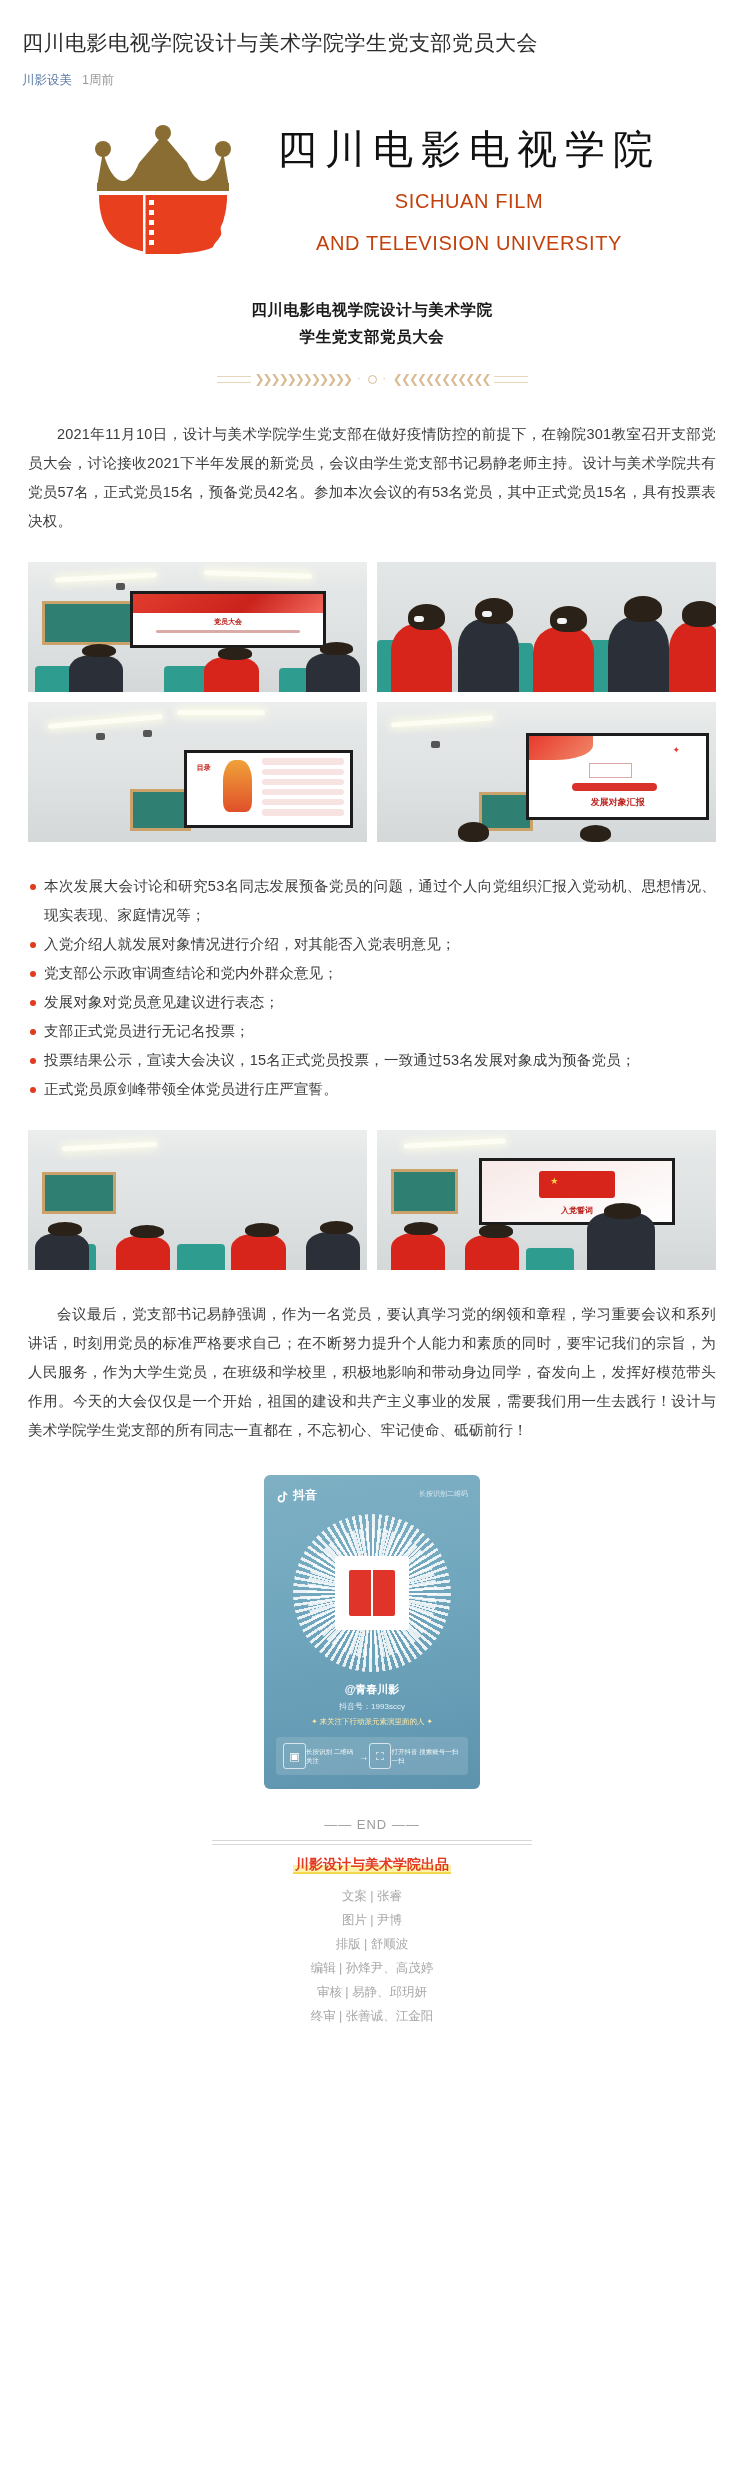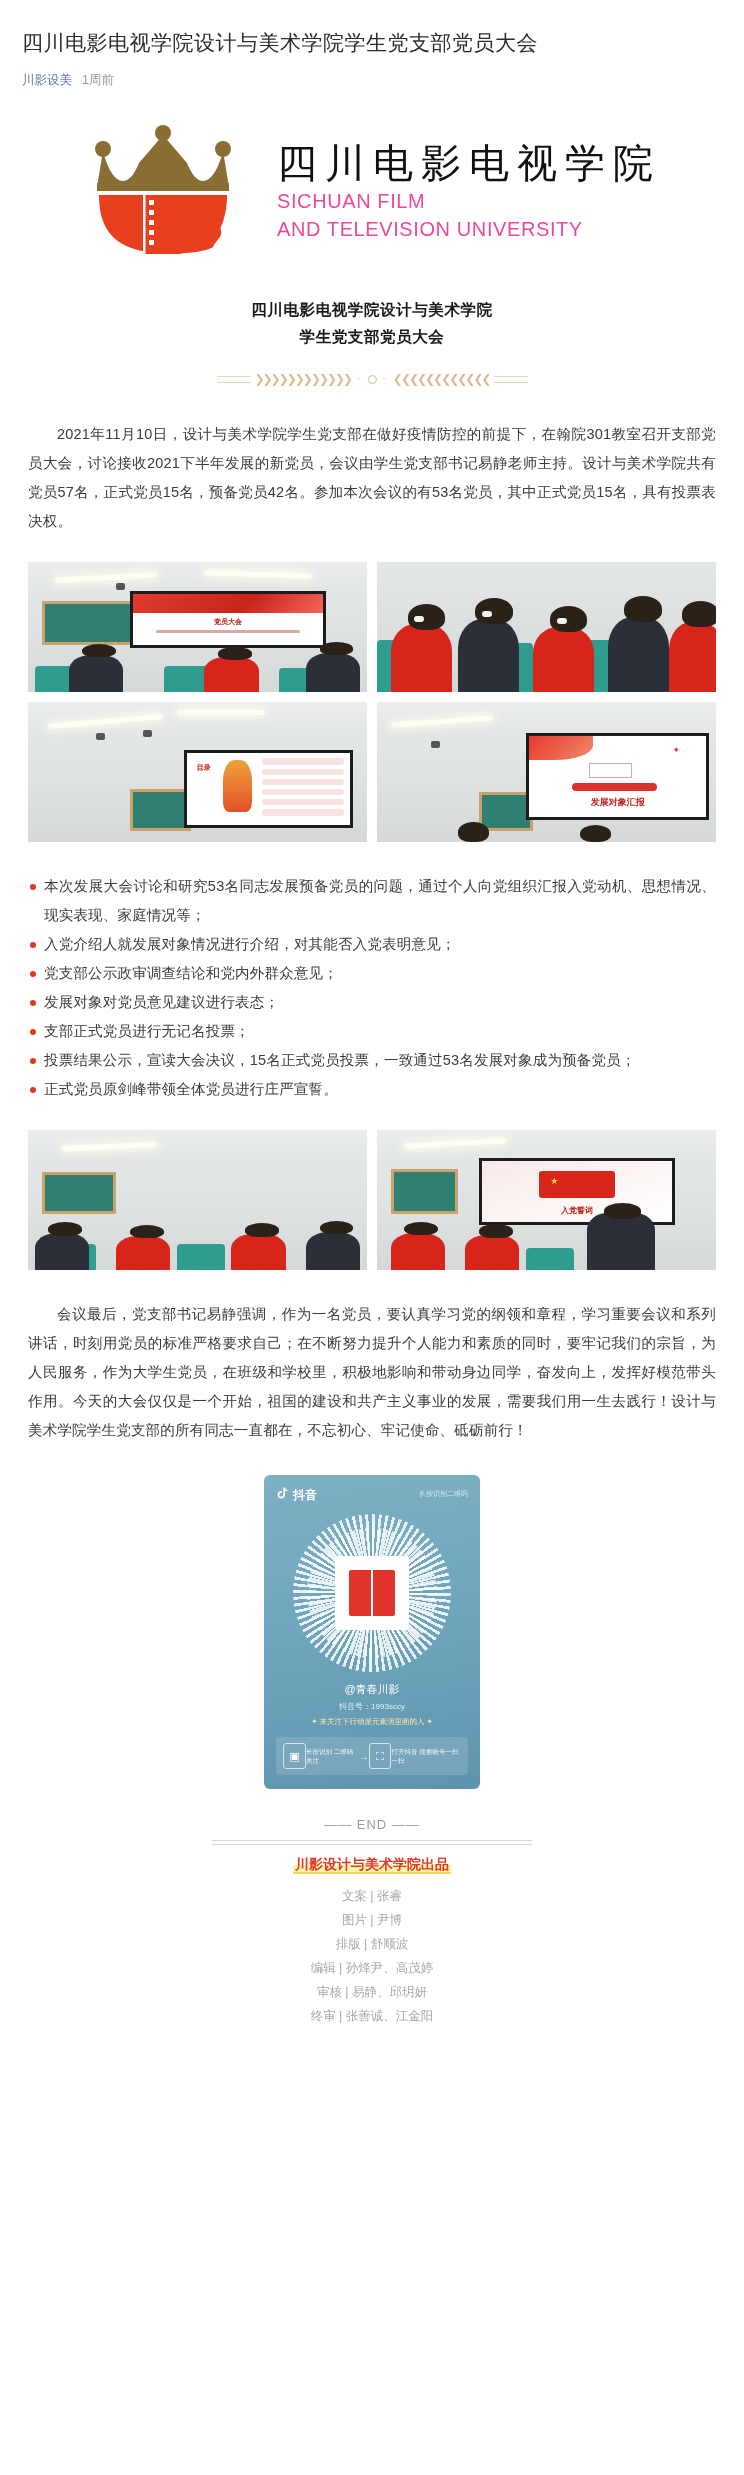--- a/index.html
+++ b/index.html
@@ -42,25 +42,26 @@
   .logo-text { flex: 0 0 auto; padding-top: 4px; }
   .logo-cn {
     font-size: 40px;
     letter-spacing: 8px;
     color: #111;
     font-weight: 400;
     line-height: 1.15;
     white-space: nowrap;
   }
   .logo-en1, .logo-en2 {
-    color: #ec4899;
+    text-align: center;
+    color: #c2410c;
     font-size: 20px;
     letter-spacing: .6px;
     line-height: 26px;
-    margin-top: 2px;
+    margin-top: 16px;
   }
   .logo-en2 { font-size: 20px; }
   .logo-year {
     text-align: center;
     font-size: 20px;
     letter-spacing: 3px;
     margin-top: 4px;
     color: #111;
   }
 
@@ -184,21 +185,21 @@
   
   .qr-wrap { display:flex; justify-content:center; margin-top: 30px; }
   .qr-card {
     width: 216px;
     background: linear-gradient(170deg,#7fb0c4 0%,#6fa6bd 45%,#5e93ad 100%);
     border-radius: 6px;
     padding: 12px 12px 14px 12px;
     color: #fff;
     position: relative;
   }
-  .qr-brand { display:flex; align-items:flex-start; gap:5px; font-size:12px; font-weight:bold; color:#fff; }
+  .qr-brand { display:flex; align-items:flex-end; gap:5px; font-size:12px; font-weight:bold; color:#fff; }
   .qr-note { position:absolute; right:12px; top:14px; font-size:7px; color:#e8f2f6; opacity:.85; }
   .qr-ring {
     margin: 10px auto 0 auto;
     width: 158px; height: 158px;
     border-radius: 50%;
     background:
       repeating-conic-gradient(from 0deg, rgba(255,255,255,.85) 0deg 2.2deg, rgba(255,255,255,0) 2.2deg 5deg);
     position: relative;
     display:flex; align-items:center; justify-content:center;
   }
@@ -206,21 +207,21 @@
     content:""; position:absolute; inset:14px; border-radius:50%;
     background: repeating-conic-gradient(from 0deg, rgba(255,255,255,.8) 0deg 2.6deg, rgba(255,255,255,0) 2.6deg 6deg);
   }
   .qr-inner {
     width: 74px; height: 74px; background:#fff; border-radius:3px;
     position:relative; z-index:2; display:flex; align-items:center; justify-content:center;
     overflow:hidden;
   }
   .qr-inner .qmark { width:46px;height:46px;background:
       linear-gradient(90deg,#e0342a 0 48%, #fff 48% 52%, #e0342a 52% 100%); border-radius:2px;}
-  .qr-name { text-align:center; font-size:11px; margin-top:10px; color:#fff; }
+  .qr-name { text-align:center; font-size:11px; margin-top:10px; color:#fff;font-weight:bold; }
   .qr-id { text-align:center; font-size:8px; margin-top:4px; color:#e7f1f6; }
   .qr-slogan { text-align:center; font-size:7.5px; margin-top:5px; color:#ffe9a8; }
   .qr-foot {
     margin-top:10px; display:flex; align-items:center; justify-content:space-between;
     background: rgba(255,255,255,.14); border-radius:4px; padding:6px 7px;
   }
   .qr-box { width:26px;height:26px;border:1px solid rgba(255,255,255,.7); border-radius:3px;
     display:flex;align-items:center;justify-content:center;font-size:11px;}
   .qr-foot-t { font-size:6.5px; line-height:9px; color:#eef6f9; }
   .qr-arrow { font-size:10px; color:#fff; }

